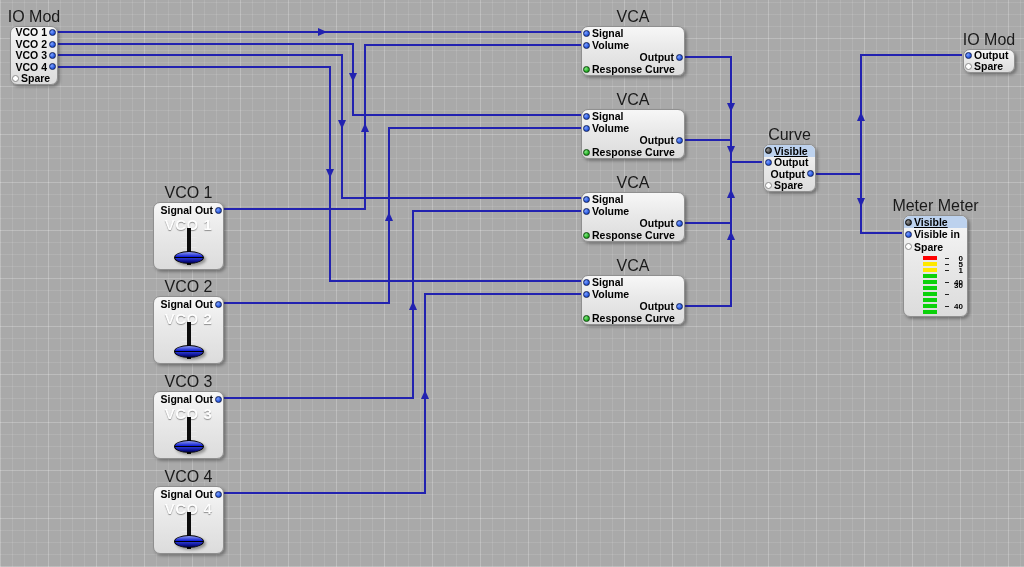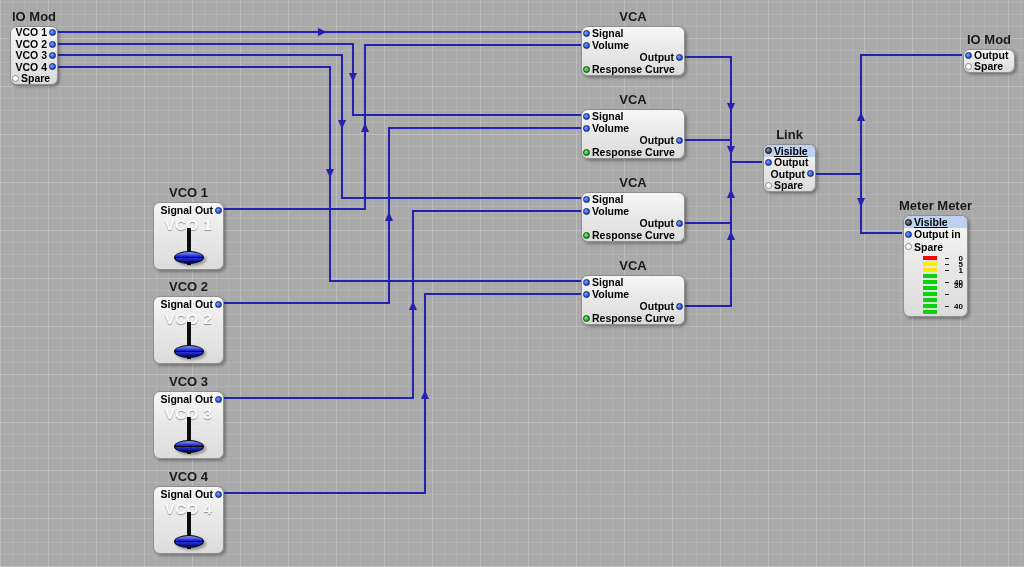--- a/index.html
+++ b/index.html
@@ -17,21 +17,21 @@
   .wire{fill:none;stroke:var(--wire);stroke-width:2;}
   .arrow{fill:var(--wire);stroke:none;}
   .node{
     position:absolute;z-index:2;box-sizing:border-box;
     background:linear-gradient(180deg,#f7f7f7 0%,#e9e9e9 45%,#dcdcdc 100%);
     border:1px solid var(--blk-border);border-radius:7px;
     box-shadow:2px 2px 3px rgba(40,40,40,0.40);
   }
   .node-title{
     position:absolute;z-index:2;transform:translateX(-50%);
-    font-size:13px;font-weight:700;color:#1a1a1a;white-space:nowrap;line-height:14px;
+    font-size:16px;font-weight:400;color:#1a1a1a;white-space:nowrap;line-height:14px;
   }
   .rows{display:flex;flex-direction:column;width:100%;}
   .rows.fill{height:100%;}
   .row{flex:1;display:flex;align-items:center;min-height:0;}
   .row.left{justify-content:flex-start;padding-left:1px;}
   .row.right{justify-content:flex-end;padding-right:1px;}
   .row.hl{background:var(--hl);border-radius:6px 6px 0 0;text-decoration:underline;}
   .plabel{font-size:10.5px;font-weight:700;color:#000;margin:0 2px;white-space:nowrap;line-height:1;}
   .dot{width:7px;height:7px;border-radius:50%;flex:0 0 auto;box-sizing:border-box;}
   .dot.blue{background:radial-gradient(circle at 35% 35%,#7fa2ff,#2a5ae0 60%,#0c2f9e);border:1px solid #14255f;}
@@ -214,21 +214,21 @@
         <div class="row right">
           <span class="plabel">Output</span>
           <span class="dot blue"></span>
         </div>
         <div class="row left">
           <span class="dot white"></span>
           <span class="plabel">Spare</span>
         </div>
       </div>
     </div>
-    <div class="node-title" style="left: 789.5px; top: 128px;">Link</div>
+    <div class="node-title" style="left: 789.5px; top: 128px;">Curve</div>
     <div class="node" style="left: 963px; top: 49px; width: 52px; height: 24px;">
       <div class="rows fill">
         <div class="row left">
           <span class="dot blue"></span>
           <span class="plabel">Output</span>
         </div>
         <div class="row left">
           <span class="dot white"></span>
           <span class="plabel">Spare</span>
         </div>
@@ -236,21 +236,21 @@
     </div>
     <div class="node-title" style="left: 989px; top: 33px;">IO Mod</div>
     <div class="node" style="left: 903px; top: 215px; width: 65px; height: 102px;">
       <div class="rows" style="height: 37px;">
         <div class="row left hl">
           <span class="dot dark"></span>
           <span class="plabel">Visible</span>
         </div>
         <div class="row left">
           <span class="dot blue"></span>
-          <span class="plabel">Output in</span>
+          <span class="plabel">Visible in</span>
         </div>
         <div class="row left">
           <span class="dot white"></span>
           <span class="plabel">Spare</span>
         </div>
       </div>
       <div class="mseg" style="top: 40px; background: rgb(255, 0, 0);"></div>
       <div class="mseg" style="top: 46px; background: rgb(255, 232, 0);"></div>
       <div class="mseg" style="top: 52px; background: rgb(255, 232, 0);"></div>
       <div class="mseg" style="top: 58px; background: rgb(11, 210, 11);"></div>

